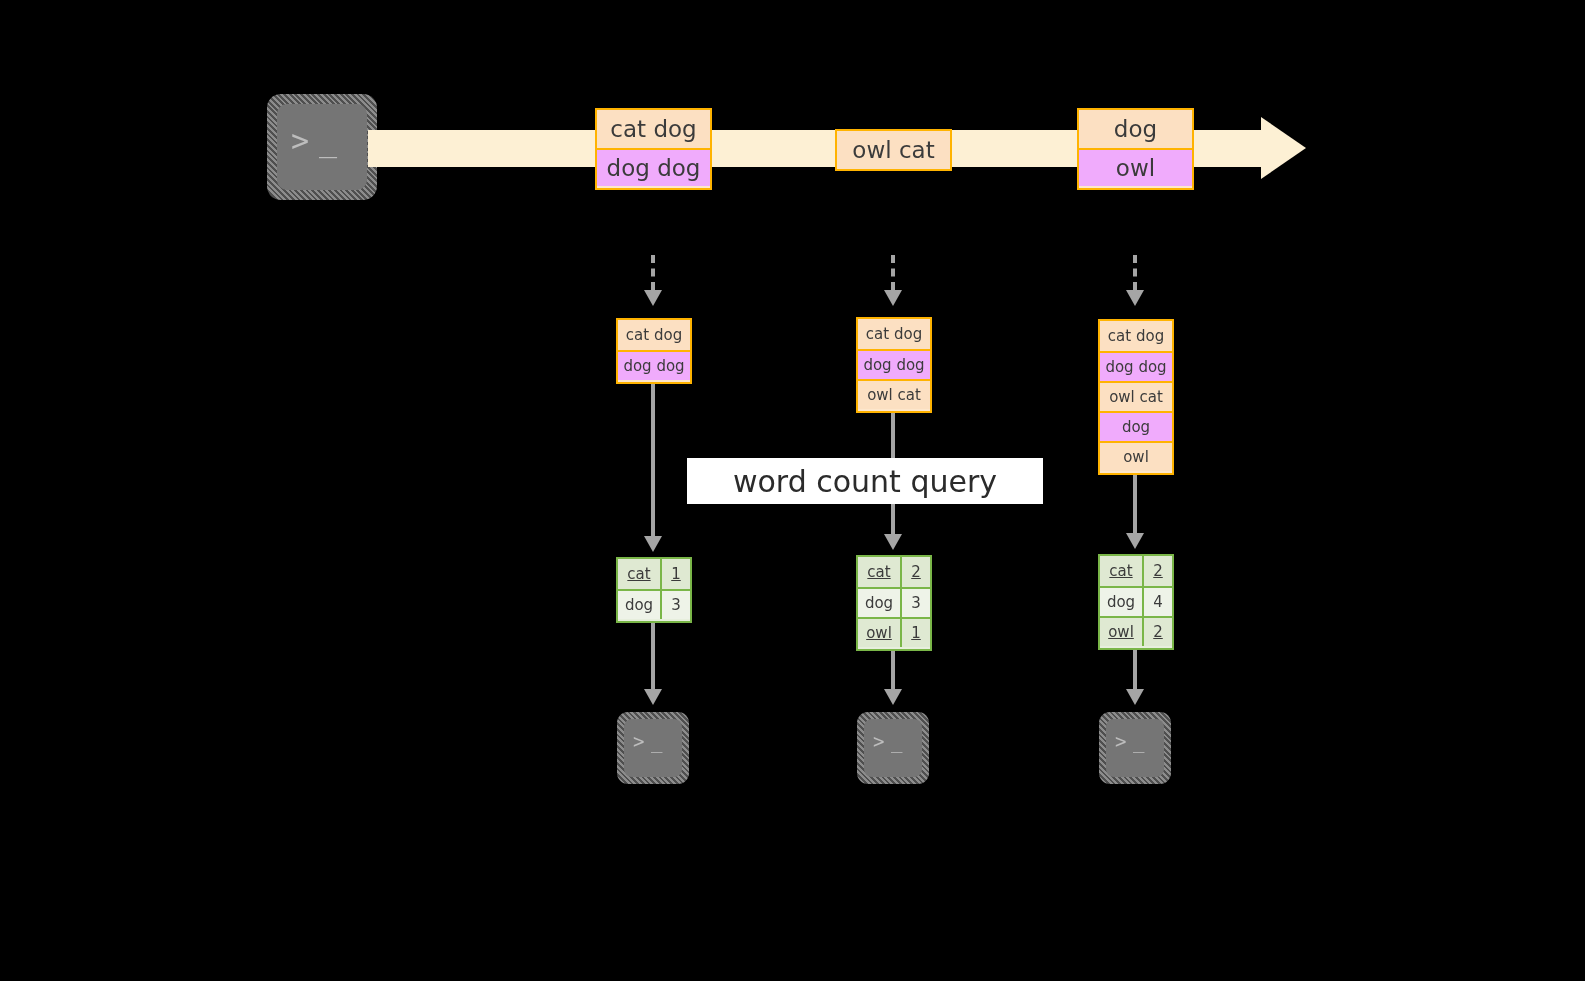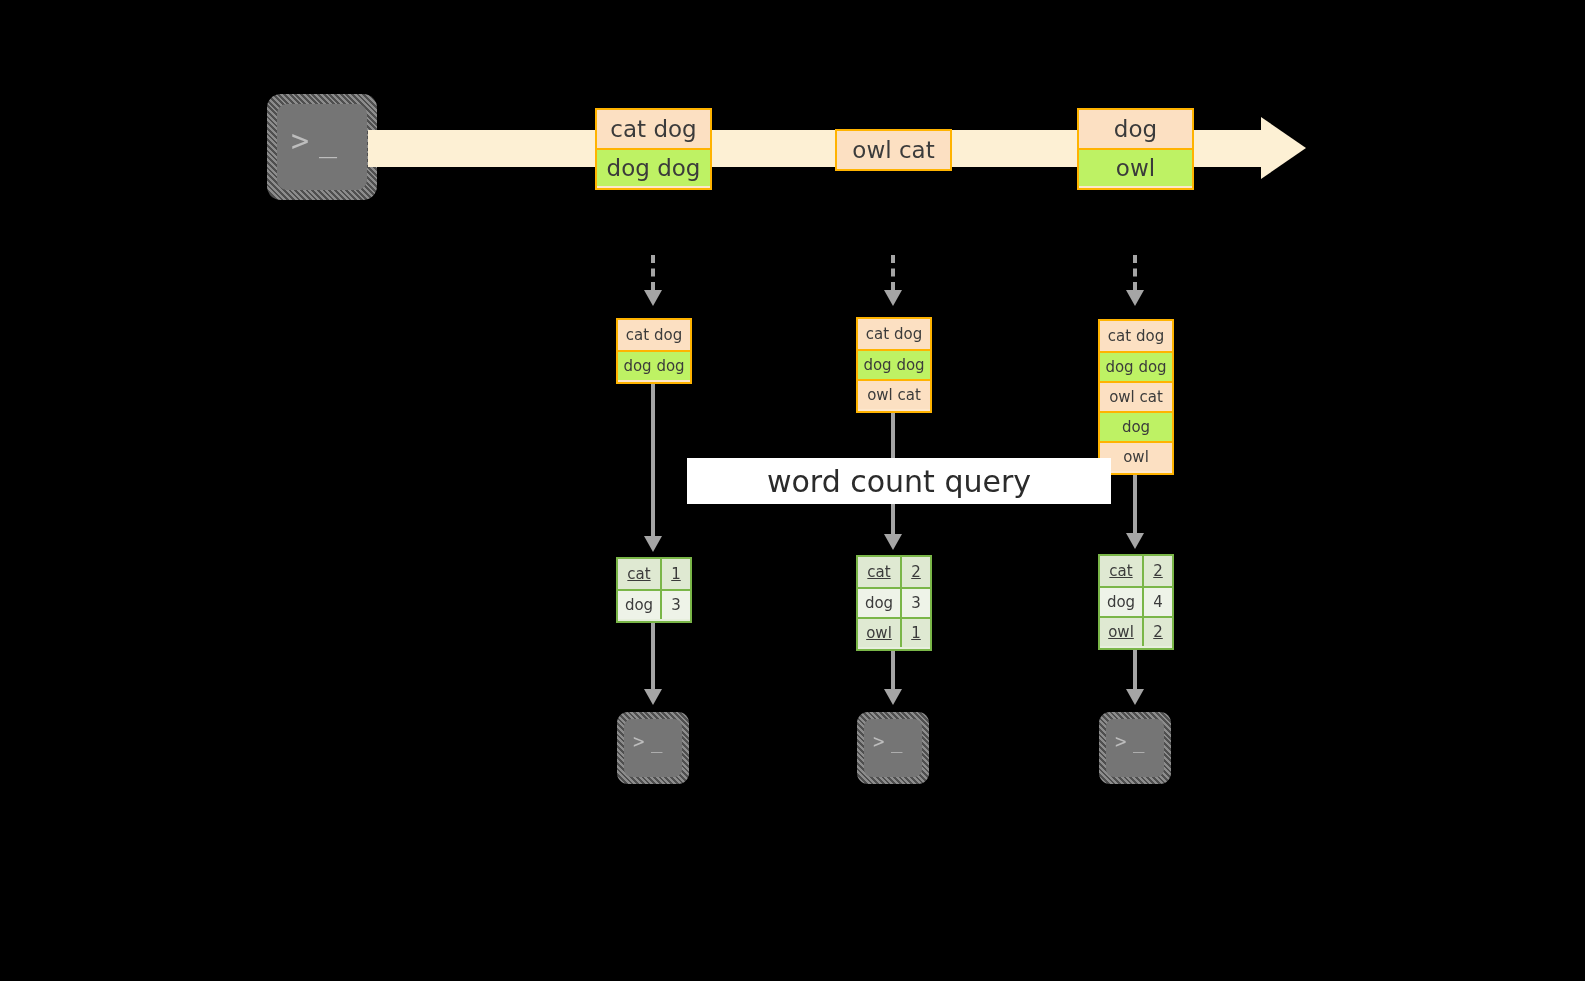--- a/index.html
+++ b/index.html
@@ -63,21 +63,21 @@
   }
   .recrow {
     box-sizing: border-box;
     display: flex;
     align-items: center;
     justify-content: center;
     color: #3b3b3b;
     white-space: nowrap;
   }
   .recrow.shade-a { background: #fce0c2; }
-  .recrow.shade-b { background: #bef264; }
+  .recrow.shade-b { background: #f0abfc; }
   .recrow + .recrow { border-top: 2px solid #ffb300; }
 
   
   .recbox.big .recrow { height: 38px; font-size: 23px; }
   
   .recbox.small .recrow { height: 30px; font-size: 15px; }
 
   
   .restable {
     position: absolute;
@@ -275,17 +275,17 @@
   <div class="line-v" style="left:1133px; top:650px; height:39px;"></div>
   <div class="head-down" style="left:1126px; top:689px;"></div>
 
   <div class="term" style="left:1099px; top:712px; width:72px; height:72px; border-radius:11px;">
     <div class="term-inner" style="left:7px; top:7px; right:7px; bottom:7px; border-radius:8px;">
       <div class="term-glyph" style="left:9px; top:13px; font-size:19px;">&gt;</div>
       <div class="term-glyph" style="left:27px; top:13px; font-size:19px;">_</div>
     </div>
   </div>
 
-  <div class="label-band" style="left:687px; top:458px; width:424px; height:46px;">
+  <div class="label-band" style="left:687px; top:458px; width:356px; height:46px;">
     <span>word count query</span>
   </div>
 
 </div>
 
 </body></html>

